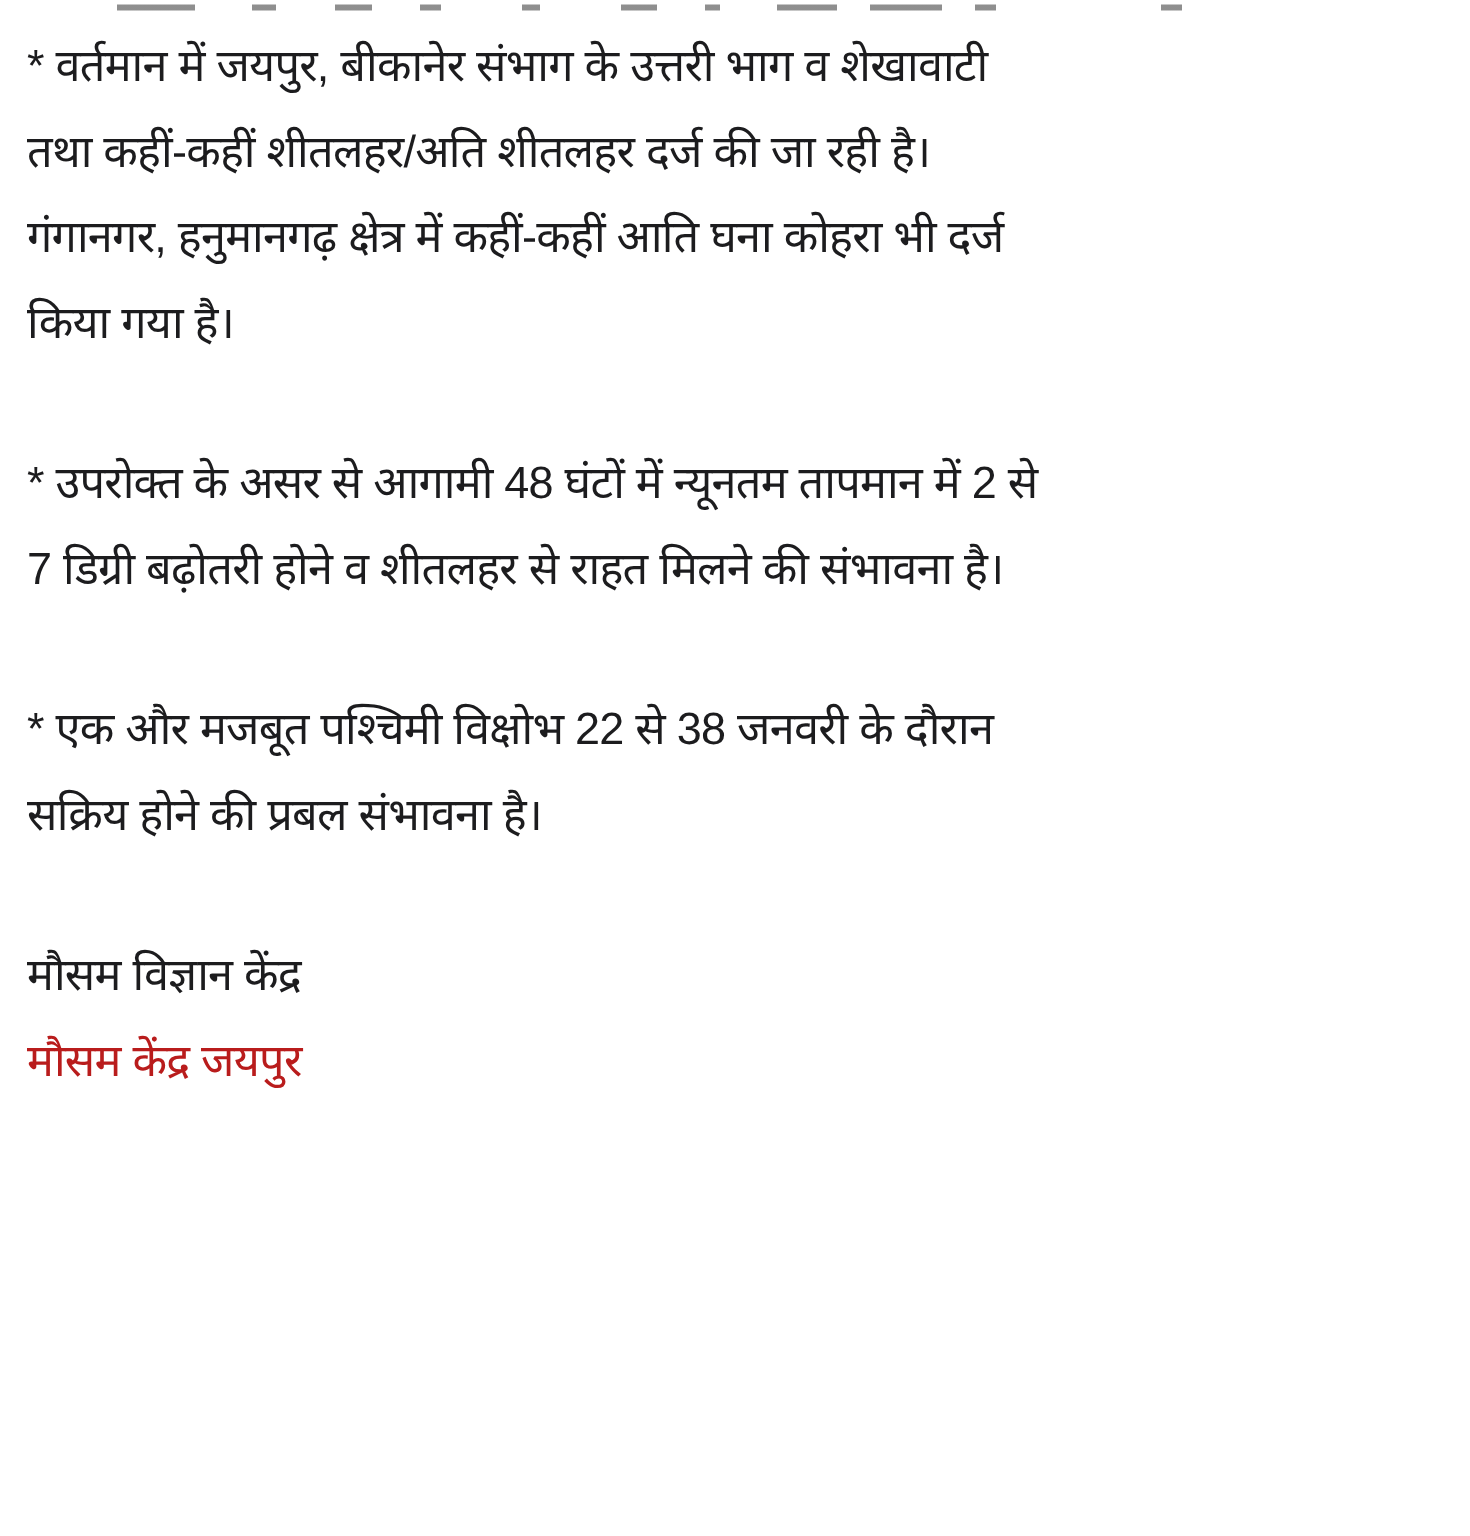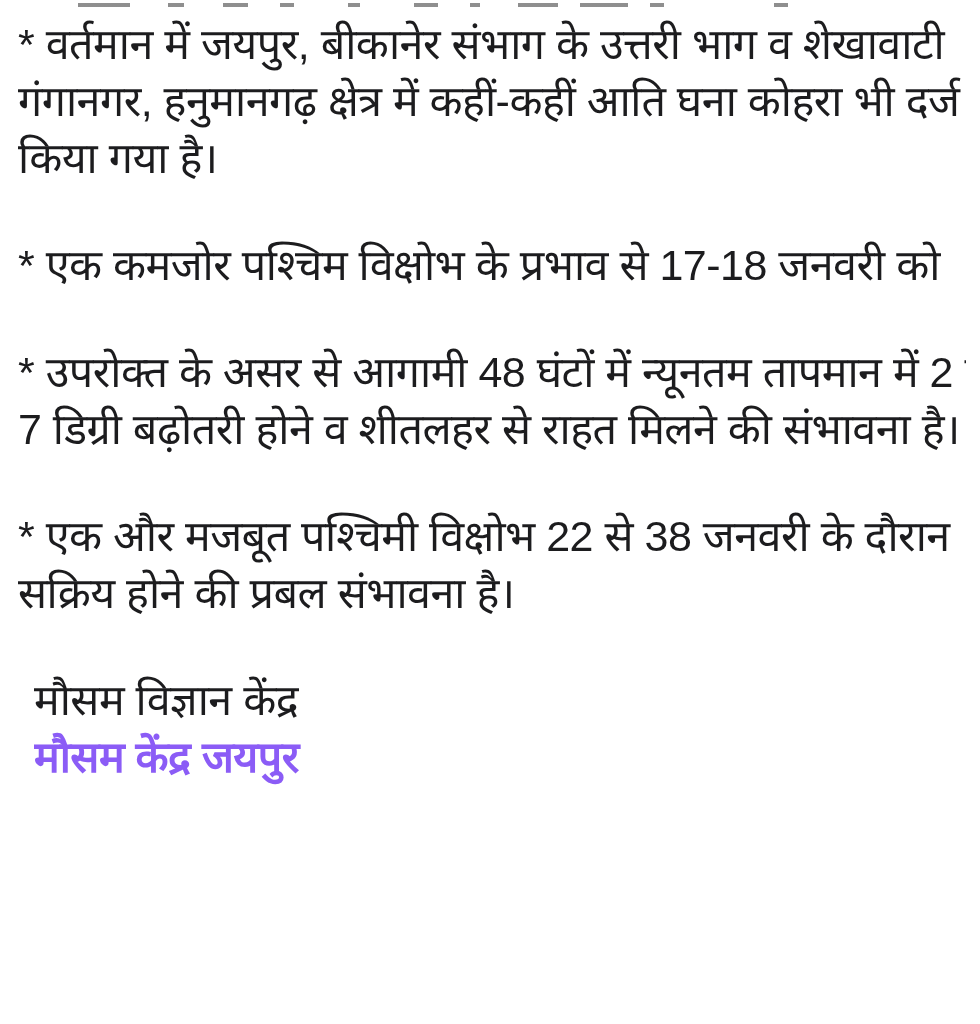--- a/index.html
+++ b/index.html
@@ -35,51 +35,51 @@
       transparent 646px 756px, rgba(50,50,50,0.55) 756px 770px,
       transparent 770px);
     background-repeat: no-repeat;
     background-position: 0 1px;
     background-size: 100% 4px;
   }
   .para {
     margin: 0 0 50px 0;
   }
   .line {
-    font-size: 43px;
+    font-size: 30px;
     line-height: 57px;
     white-space: nowrap;
     overflow: hidden;
     letter-spacing: -0.5px;
   }
   .signature {
-    margin: 16px;
+    margin: 0;
   }
   .signature .link {
-    color: #8b5cf6;
-    font-weight: 700;
+    color: #b91c1c;
+    font-weight: 400;
     text-decoration: none;
     display: block;
   }
 </style>
 </head>
 <body>
 
 <div class="content">
 
   <div class="top-clip"></div>
 
   <div class="para">
     <div class="line">* वर्तमान में जयपुर, बीकानेर संभाग के उत्तरी भाग व शेखावाटी</div>
+    <div class="line">तथा कहीं-कहीं शीतलहर/अति शीतलहर दर्ज की जा रही है।</div>
     <div class="line">गंगानगर, हनुमानगढ़ क्षेत्र में कहीं-कहीं आति घना कोहरा भी दर्ज</div>
     <div class="line">किया गया है।</div>
   </div>
 
   <div class="para">
-    <div class="line">* एक कमजोर पश्चिम विक्षोभ के प्रभाव से 17-18 जनवरी को</div>
   </div>
 
   <div class="para">
     <div class="line">* उपरोक्त के असर से आगामी 48 घंटों में न्यूनतम तापमान में 2 से</div>
     <div class="line">7 डिग्री बढ़ोतरी होने व शीतलहर से राहत मिलने की संभावना है।</div>
   </div>
 
   <div class="para">
     <div class="line">* एक और मजबूत पश्चिमी विक्षोभ 22 से 38 जनवरी के दौरान</div>
     <div class="line">सक्रिय होने की प्रबल संभावना है।</div>

